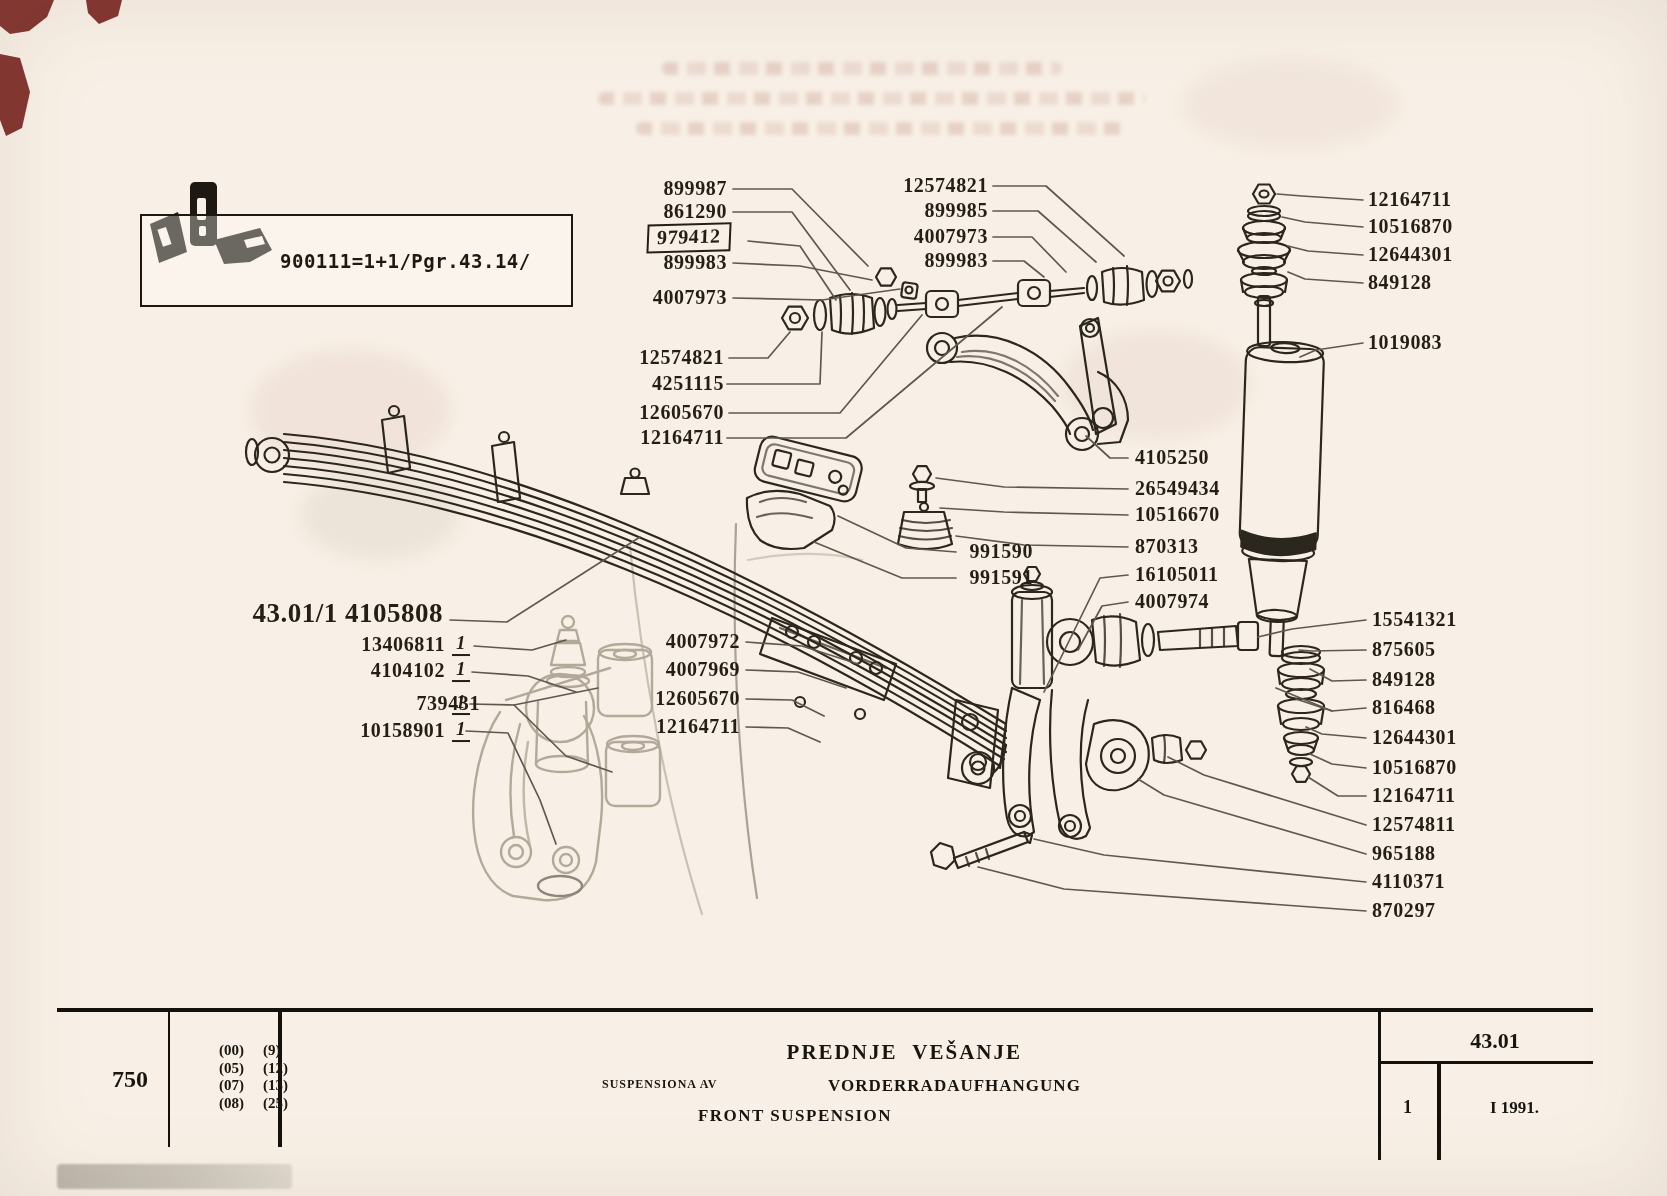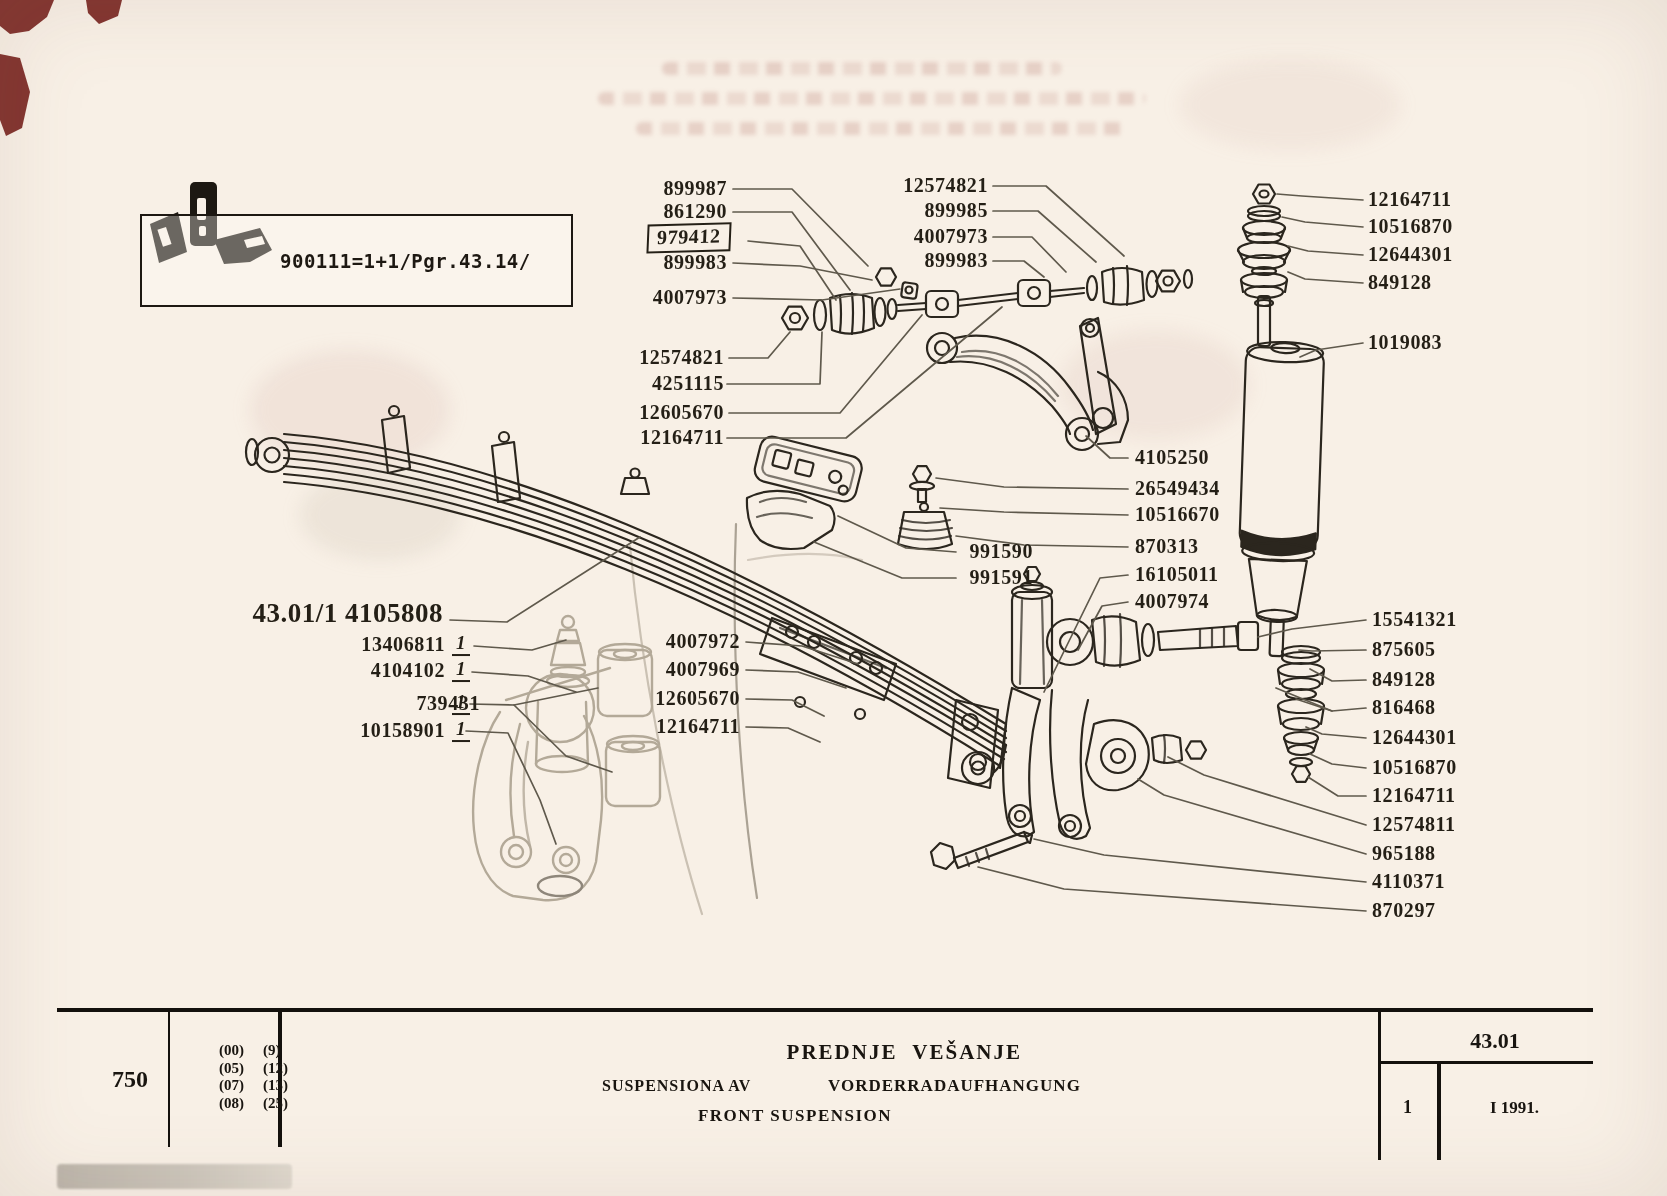--- a/index.html
+++ b/index.html
@@ -356,21 +356,21 @@
         <span>(9)</span>
       <span>(05)</span>
         <span>(12)</span>
       <span>(07)</span>
         <span>(13)</span>
       <span>(08)</span>
         <span>(25)</span>
     </div>
 
     <div class="f-text" style="left:572px;top:1040px;width:450px;text-align:right;font-size:21px;letter-spacing:2px;word-spacing:8px;">PREDNJE VEŠANJE</div>
-    <div class="f-text" style="left:602px;top:1077px;font-size:16px;letter-spacing:1px;">SUSPENSIONA AV</div>
+    <div class="f-text" style="left:602px;top:1077px;font-size:12px;letter-spacing:1px;">SUSPENSIONA AV</div>
     <div class="f-text" style="left:828px;top:1076px;font-size:17px;letter-spacing:1px;">VORDERRADAUFHANGUNG</div>
     <div class="f-text" style="left:690px;top:1106px;width:210px;text-align:center;font-size:17px;letter-spacing:1.5px;">FRONT SUSPENSION</div>
 
     <div class="f-text" style="left:1440px;top:1028px;width:110px;text-align:center;font-size:22px;">43.01</div>
     <div class="f-text" style="left:1380px;top:1097px;width:55px;text-align:center;font-size:18px;">1</div>
     <div class="f-text" style="left:1442px;top:1098px;width:145px;text-align:center;font-size:17px;">I 1991.</div>
   </div>
 
   <div class="graybar"></div>
 <div class="plabel" style="right: 940px; top: 189px;">899987</div>

